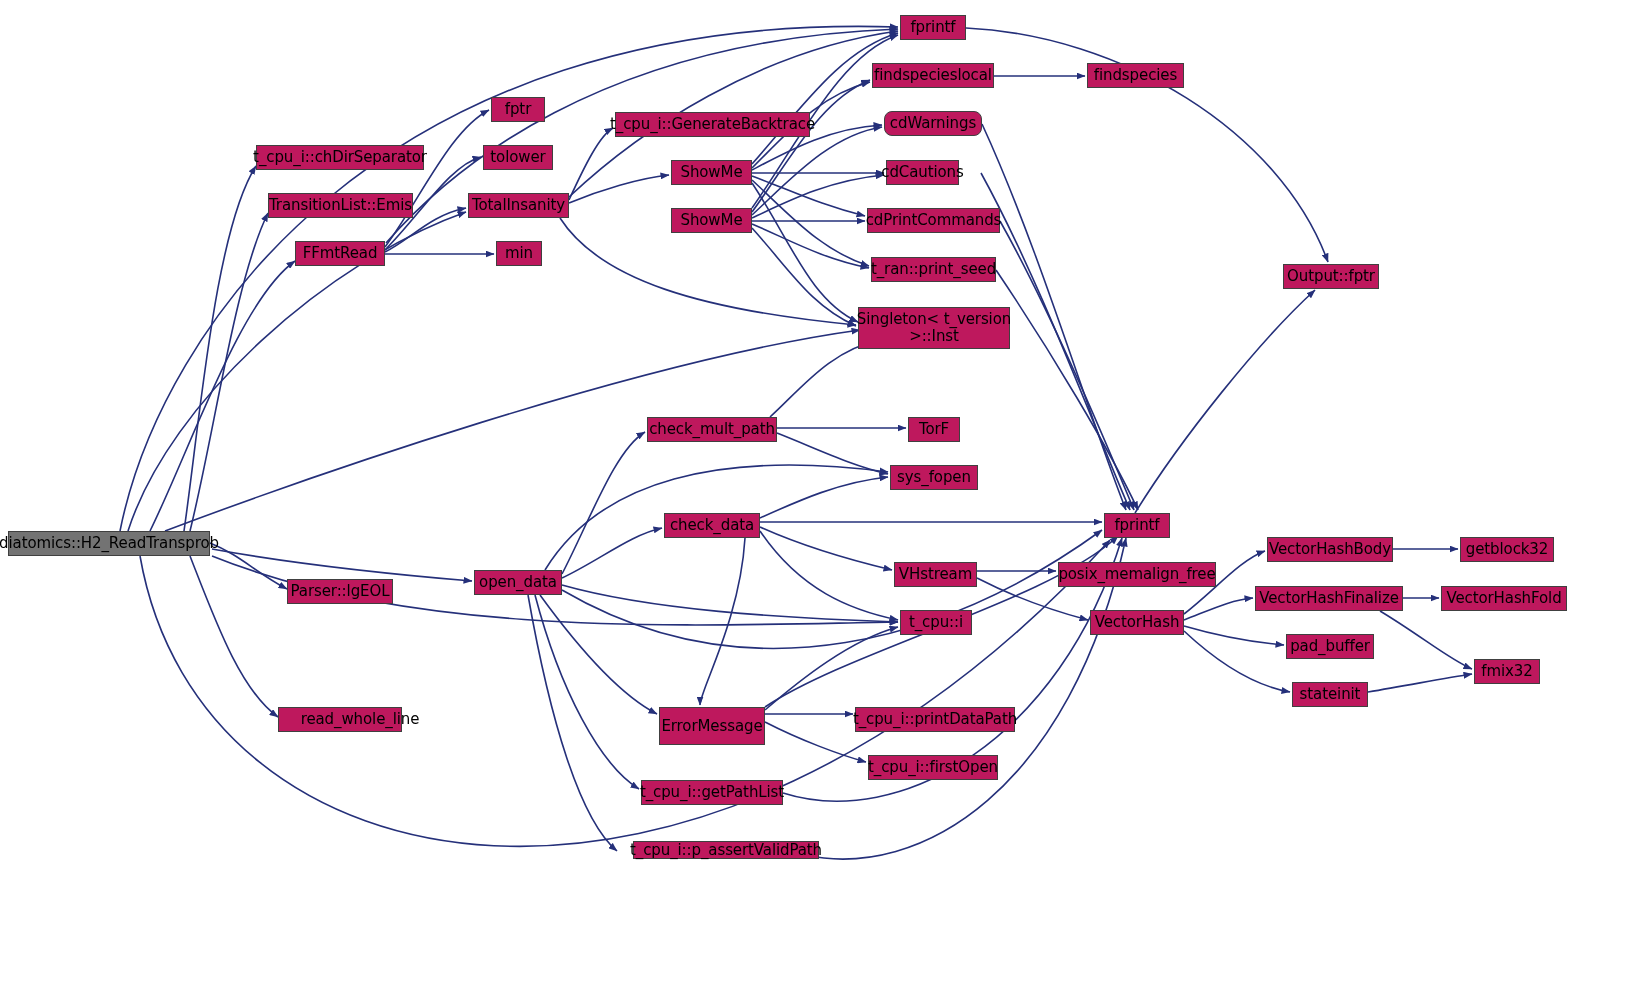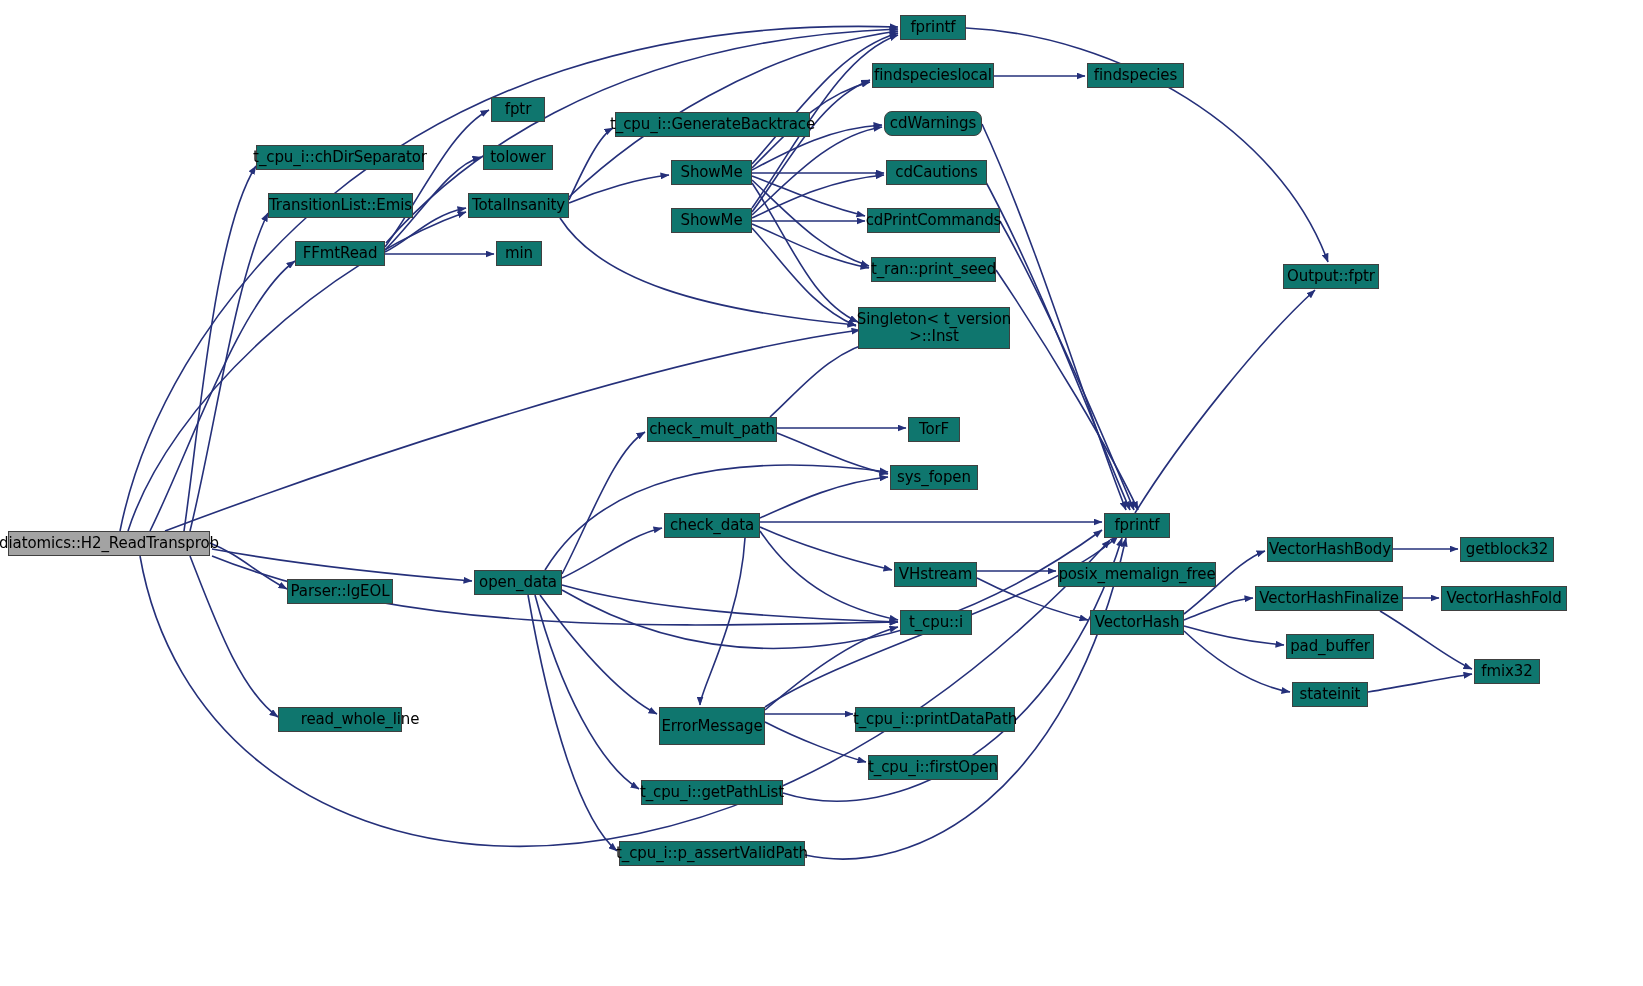--- a/index.html
+++ b/index.html
@@ -8,33 +8,33 @@
     width:1643px;height:986px;
     background:#ffffff;
     font-family:"DejaVu Sans","Liberation Sans",sans-serif;
     overflow:hidden;
   }
   #edges{position:absolute;left:0;top:0;width:1643px;height:986px;}
   .node{
     position:absolute;
     box-sizing:border-box;
     border:1.3px solid #404040;
-    background:#0f766e;
+    background:#be185d;
     color:#000000;
     font-size:15px;
     line-height:1.12;
     display:flex;
     align-items:center;
     justify-content:center;
     text-align:center;
     white-space:pre;
     letter-spacing:-0.1px;
   }
   .node.root{
-    background:#a3a3a3;
+    background:#737373;
     border-color:#404040;
   }
 </style>
 </head>
 <body>
 
 <div id="stage">
 
   <svg id="edges" viewBox="0 0 1643 986" xmlns="http://www.w3.org/2000/svg">
     <defs>
@@ -163,29 +163,29 @@
   <div class="node" style="left:671px;top:208px;width:81px;height:25px;">ShowMe</div>
 
   <div class="node" style="left:647px;top:417px;width:130px;height:25px;">check_mult_path</div>
 
   <div class="node" style="left:664px;top:513px;width:96px;height:25px;">check_data</div>
 
   <div class="node" style="left:659px;top:707px;width:106px;height:38px;">ErrorMessage</div>
 
   <div class="node" style="left:641px;top:780px;width:142px;height:25px;">t_cpu_i::getPathList</div>
 
-  <div class="node" style="left:619px;top:841px;width:186px;height:25px;">t_cpu_i::p_assertValidPath</div>
+  <div class="node" style="left:633px;top:841px;width:186px;height:18px;">t_cpu_i::p_assertValidPath</div>
 
   <div class="node" style="left:900px;top:15px;width:66px;height:25px;">fprintf</div>
 
   <div class="node" style="left:872px;top:63px;width:122px;height:25px;">findspecieslocal</div>
 
   <div class="node" style="left:884px;top:111px;width:98px;height:25px;border-radius:8px;">cdWarnings</div>
 
-  <div class="node" style="left:886px;top:160px;width:101px;height:25px;">cdCautions</div>
+  <div class="node" style="left:886px;top:160px;width:73px;height:25px;">cdCautions</div>
 
   <div class="node" style="left:867px;top:208px;width:133px;height:25px;">cdPrintCommands</div>
 
   <div class="node" style="left:871px;top:257px;width:125px;height:25px;">t_ran::print_seed</div>
 
   <div class="node" style="left:858px;top:307px;width:152px;height:42px;">Singleton&lt; t_version
 &gt;::Inst</div>
 
   <div class="node" style="left:908px;top:417px;width:52px;height:25px;">TorF</div>
 

